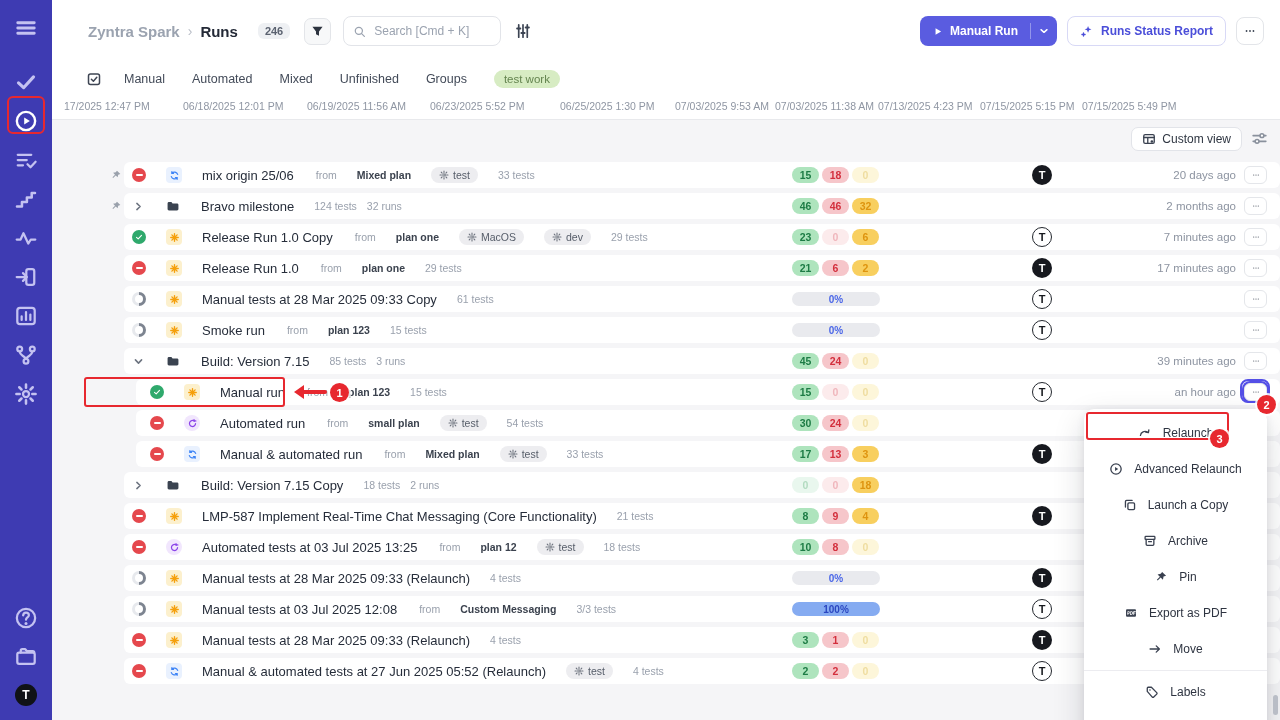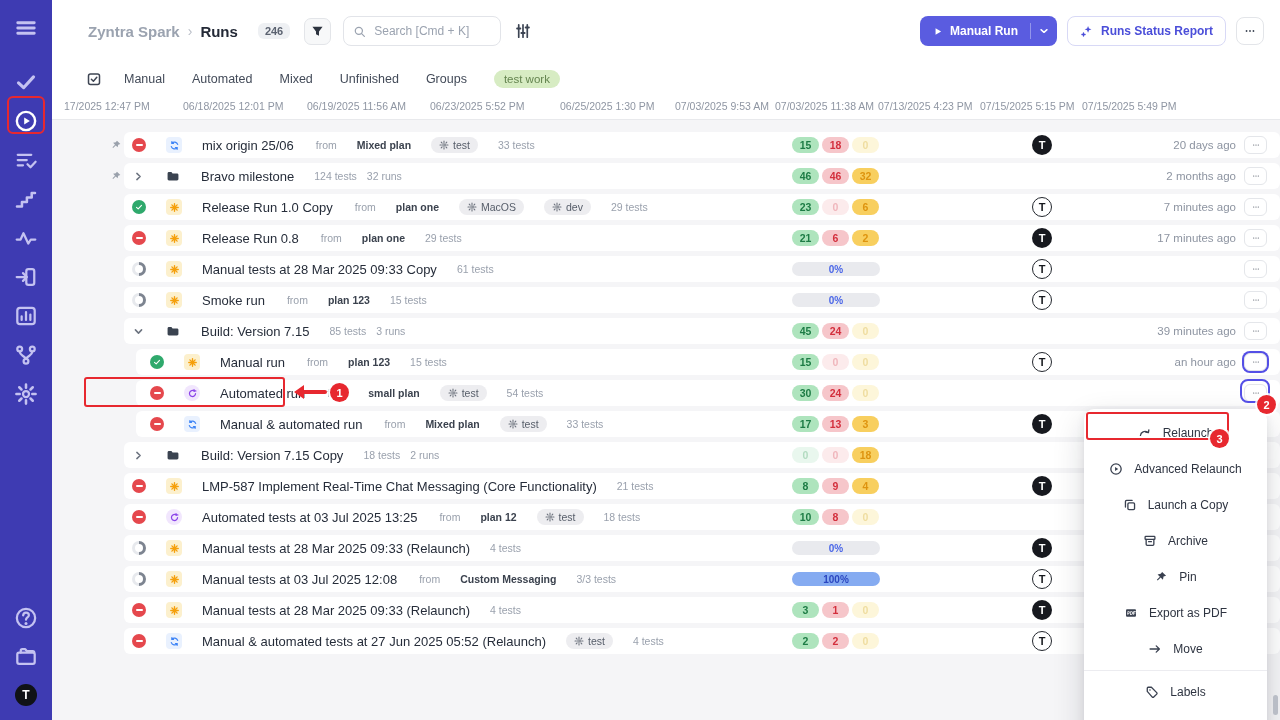--- a/index.html
+++ b/index.html
@@ -334,20 +334,39 @@
       <span class="tl-date" style="left: 255px;">06/19/2025 11:56 AM</span>
       <span class="tl-date" style="left: 378px;">06/23/2025 5:52 PM</span>
       <span class="tl-date" style="left: 508px;">06/25/2025 1:30 PM</span>
       <span class="tl-date" style="left: 623px;">07/03/2025 9:53 AM</span>
       <span class="tl-date" style="left: 723px;">07/03/2025 11:38 AM</span>
       <span class="tl-date" style="left: 826px;">07/13/2025 4:23 PM</span>
       <span class="tl-date" style="left: 928px;">07/15/2025 5:15 PM</span>
       <span class="tl-date" style="left: 1030px;">07/15/2025 5:49 PM</span>
     </div>
 
+  <div class="toolbar-row">
+    <div class="custom-view">
+      <span class="cvicon" id="ic-tablegear">
+          <svg viewBox="0 0 16 16" fill="none" stroke="currentColor" stroke-width="1.5" stroke-linecap="round" stroke-linejoin="round">
+            <rect x="2" y="3" width="12" height="10" rx="1.6"></rect>
+            <path d="M2 6.3h12M6.6 6.3V13"></path>
+            <circle cx="11.3" cy="10.8" r="1.5" fill="currentColor" stroke="none"></circle>
+          </svg>
+        </span>
+      <span>Custom view</span>
+    </div>
+    <span class="slidersh" id="ic-slidersh">
+        <svg viewBox="0 0 16 16" fill="none" stroke="currentColor" stroke-width="1.5" stroke-linecap="round" stroke-linejoin="round">
+          <path d="M2 5.3h12M2 10.7h12"></path>
+          <circle cx="10.3" cy="5.3" r="1.8" fill="#fff"></circle>
+          <circle cx="5.7" cy="10.7" r="1.8" fill="#fff"></circle>
+        </svg>
+      </span>
+  </div>
 
   <div class="list" id="runs-list">
       <div class="rowwrap">
         <span class="pin-abs">
           <svg viewBox="0 0 16 16" fill="none" stroke="currentColor" stroke-width="1.5" stroke-linecap="round" stroke-linejoin="round">
             <path d="M9.3 2.2l4.5 4.5-2.9.8-.7 3.6-2.6-2.6-3.4 3.4-.9-.9 3.4-3.4L4.1 5l3.6-.7z" fill="currentColor" stroke="none"></path>
           </svg>
         </span>
         <div class="card">
           <span class="st stopped">
@@ -484,21 +503,21 @@
       <div class="rowwrap">
         <div class="card">
           <span class="st stopped">
             <i></i>
           </span>
           <span class="ticon manual">
             <svg viewBox="0 0 16 16" fill="none" stroke="currentColor" stroke-width="1.5" stroke-linecap="round" stroke-linejoin="round">
               <path d="M8 2.6v10.8M2.6 8h10.8M4.2 4.2l7.6 7.6M11.8 4.2l-7.6 7.6" stroke-width="2"></path>
             </svg>
           </span>
-          <span class="rname">Release Run 0.8</span>
+          <span class="rname">Release Run 1.0</span>
           <span class="rfrom">from</span>
           <span class="rplan">plan one</span>
           <span class="rmeta">
             <span>29 tests</span>
           </span>
         </div>
         <div class="pills">
           <span class="pill green">21</span>
           <span class="pill red">6</span>
           <span class="pill yellow">2</span>

